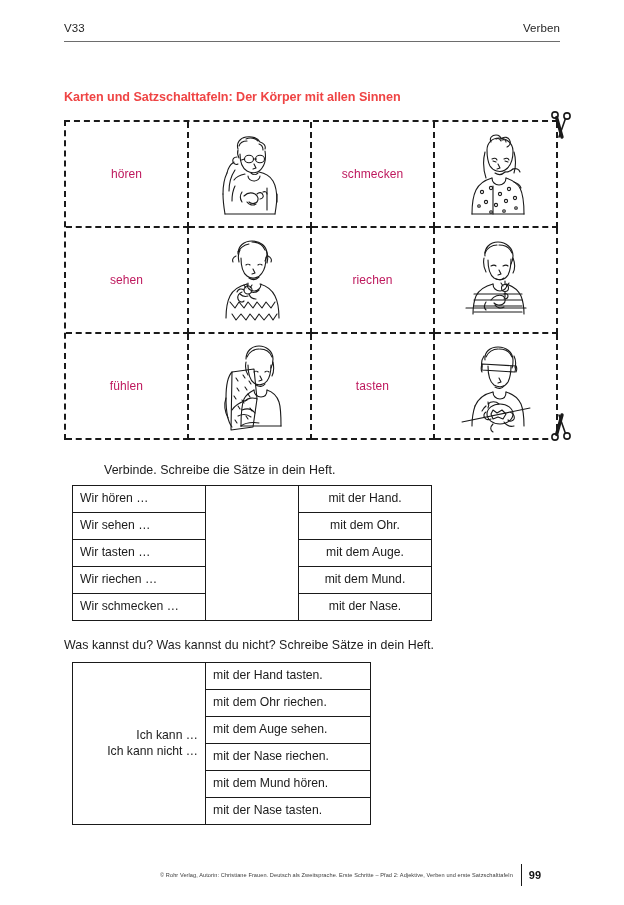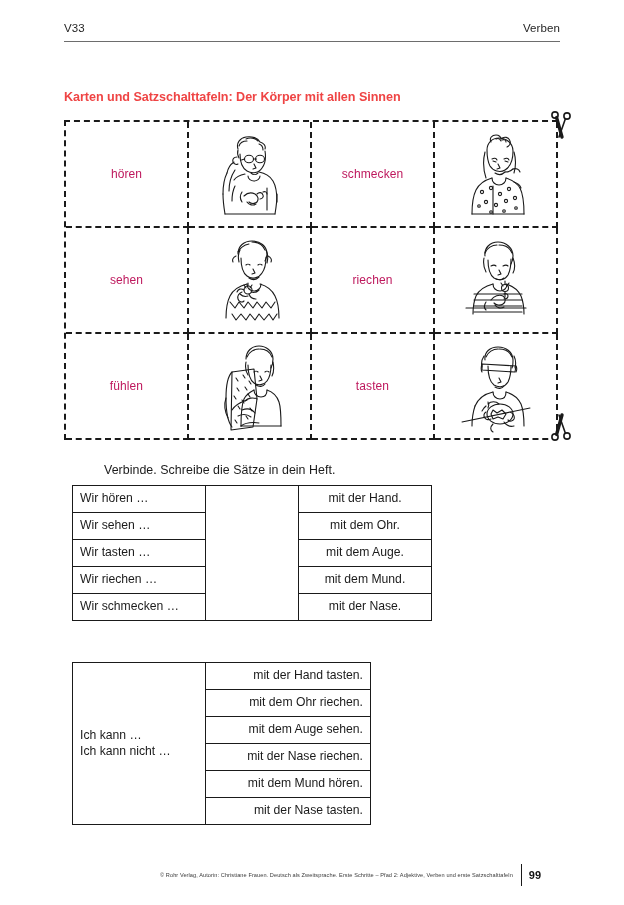--- a/index.html
+++ b/index.html
@@ -134,22 +134,23 @@
 
   #match-table { left: 72px; top: 485px; }
   #match-table td.left-cell { width: 118px; }
   #match-table td.blank-col { width: 78px; }
   #match-table td.right-cell { width: 118px; text-align: center; }
 
   #ability-table { left: 72px; top: 662px; }
   #ability-table td.left-cell {
     width: 118px;
     white-space: pre-line;
-  }
-  #ability-table td.right-cell { width: 150px; text-align: right; }
+    text-align: right;
+  }
+  #ability-table td.right-cell { width: 150px; }
 
   
   .footer {
     position: absolute;
     left: 160px;
     top: 864px;
     width: 400px;
     display: flex;
     align-items: center;
     justify-content: flex-start;
@@ -423,20 +424,21 @@
         <td class="left-cell">Wir riechen …</td>
         <td class="right-cell">mit dem Mund.</td>
       </tr>
       <tr>
         <td class="left-cell">Wir schmecken …</td>
         <td class="right-cell">mit der Nase.</td>
       </tr>
     </tbody>
   </table>
 
+  <div class="instruction two">Was kannst du? Was kannst du nicht? Schreibe Sätze in dein Heft.</div>
 
   <table class="sheet-table" id="ability-table">
     <tbody>
       <tr>
         <td class="left-cell" rowspan="6">Ich kann …
 Ich kann nicht …</td>
         <td class="right-cell">mit der Hand tasten.</td>
       </tr>
       <tr>
         <td class="right-cell">mit dem Ohr riechen.</td>

